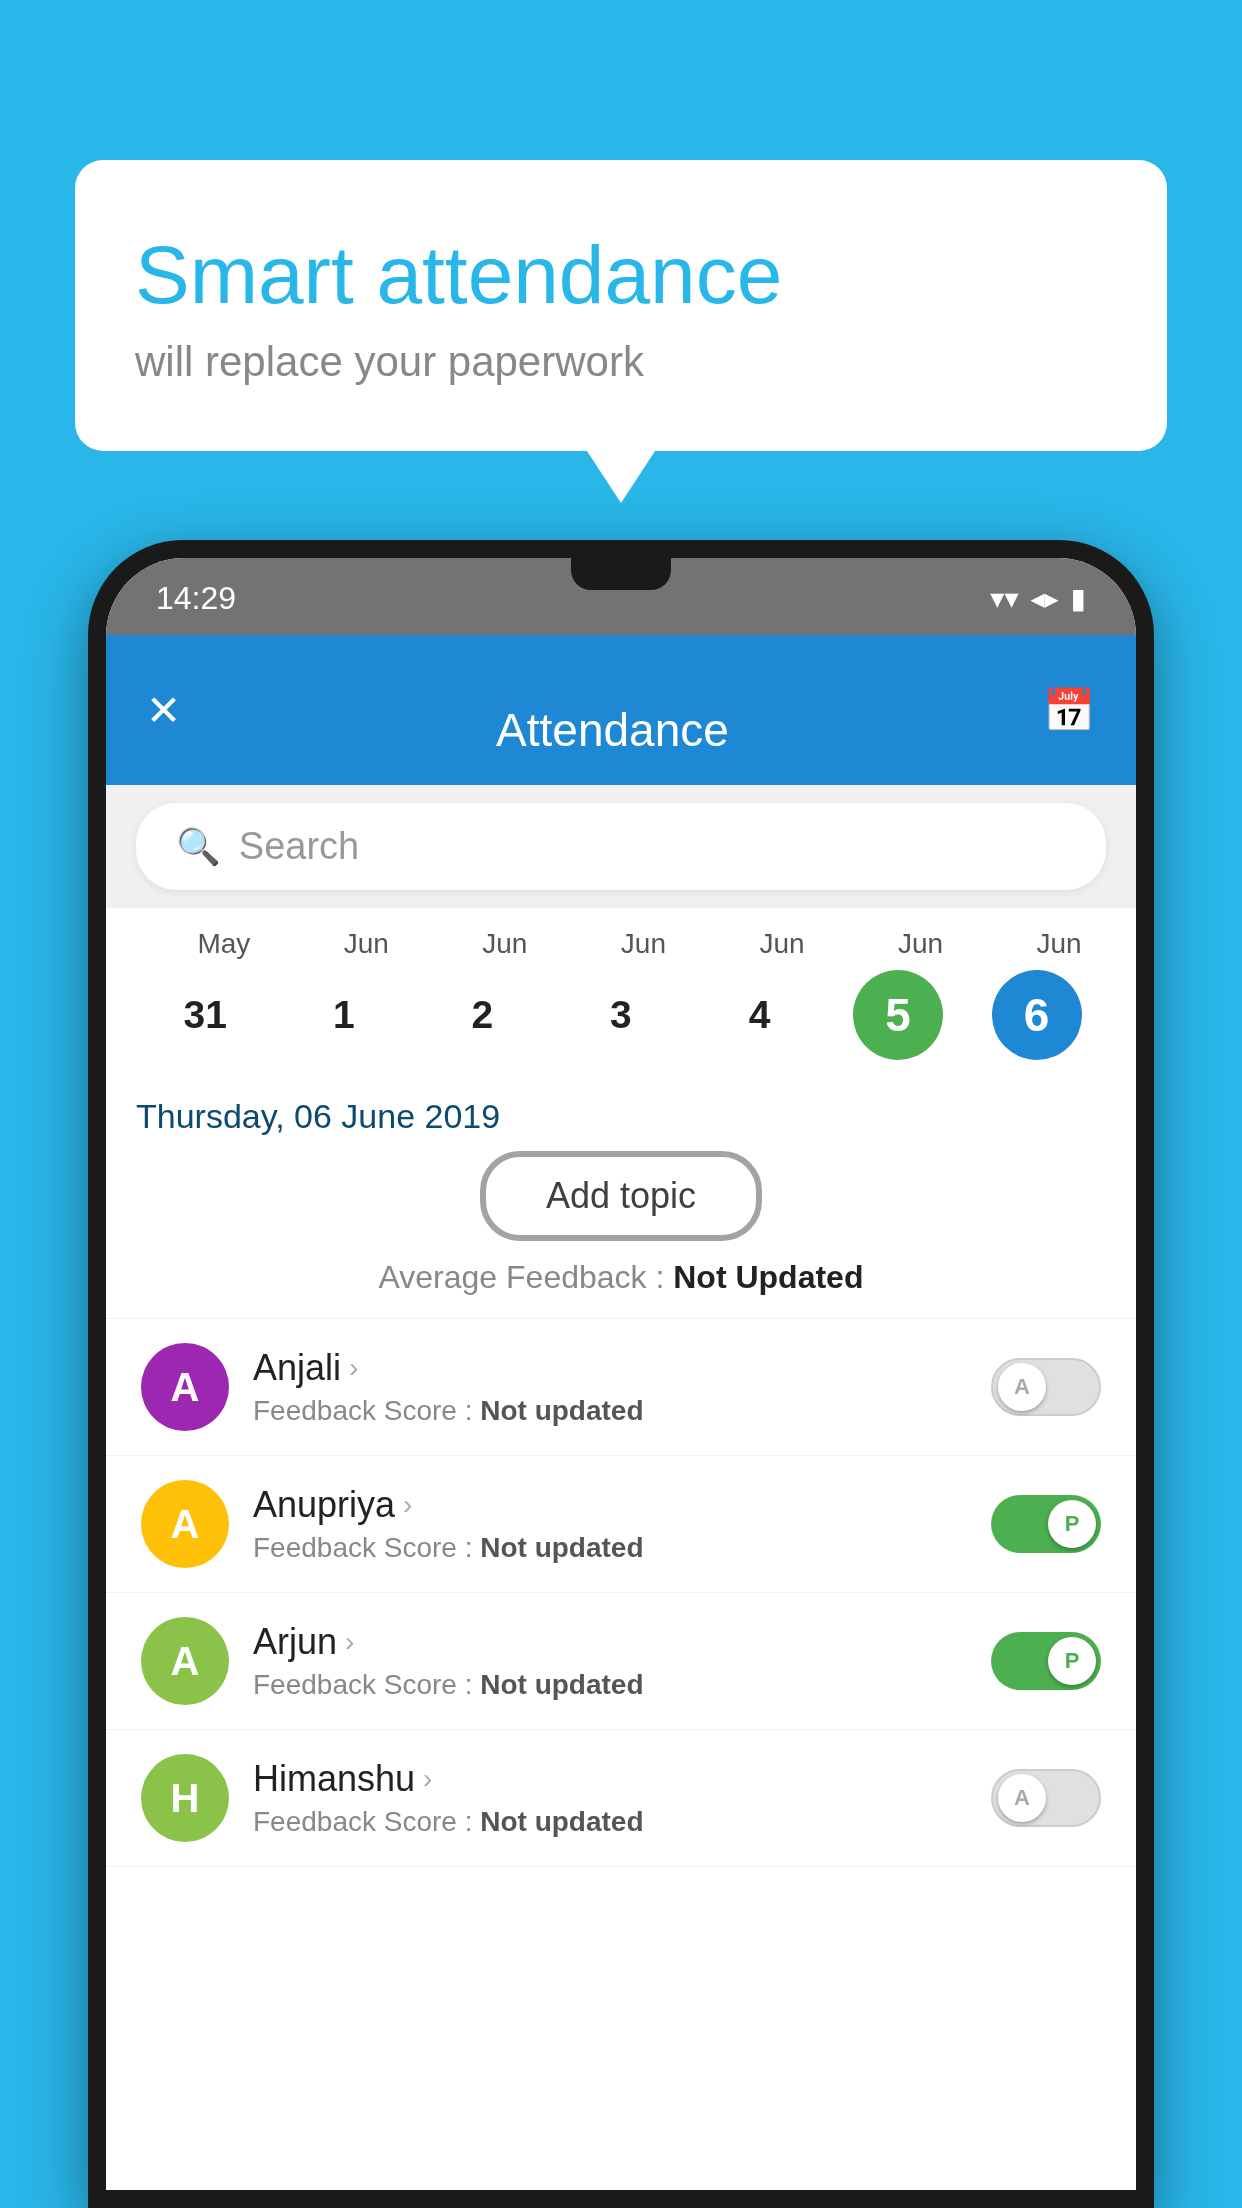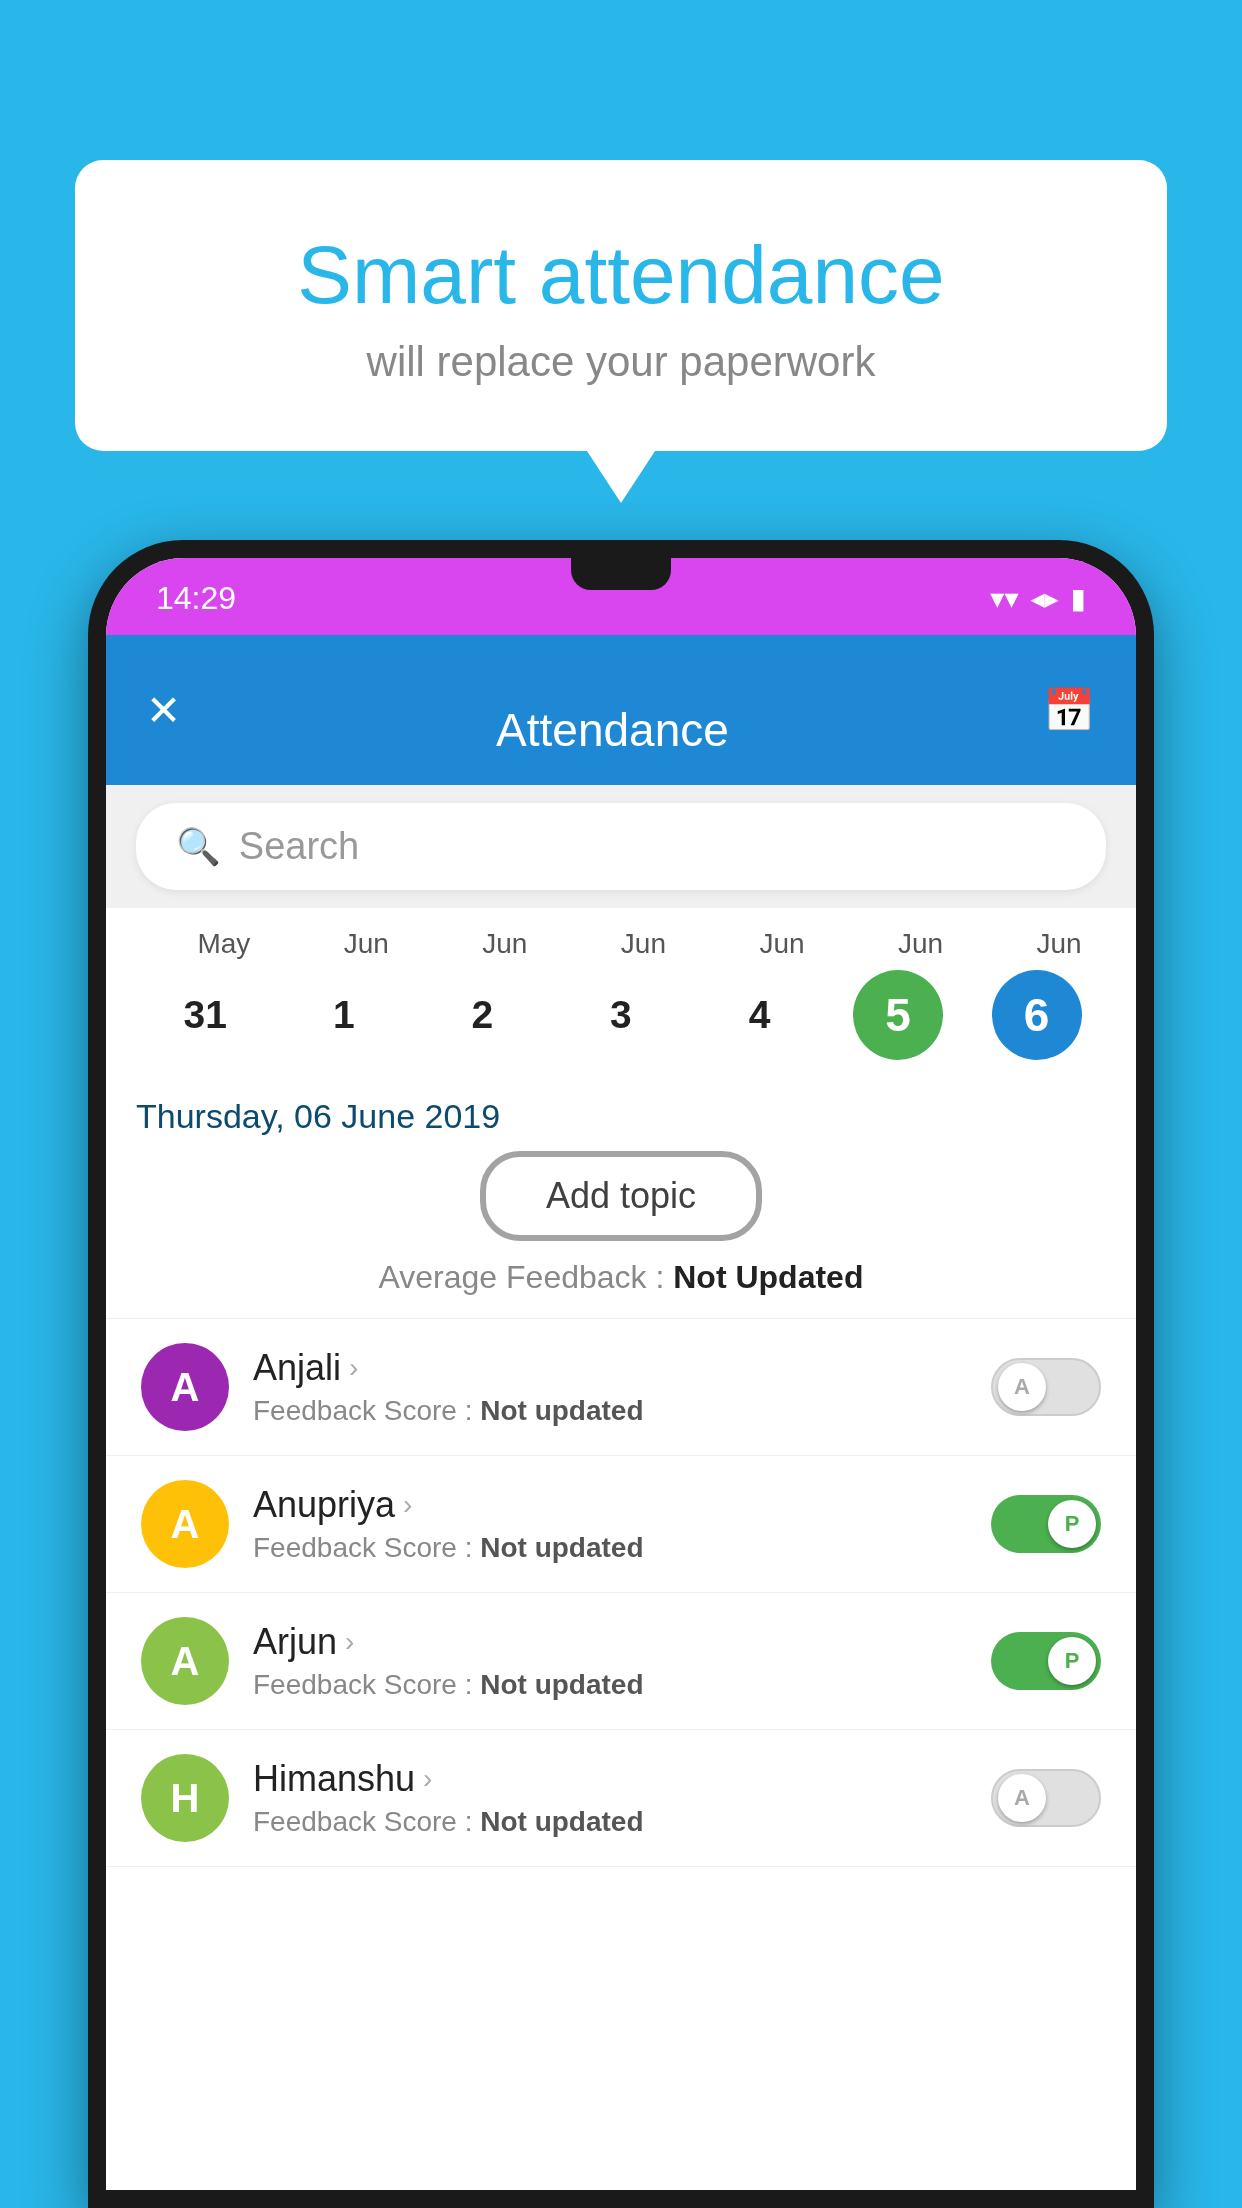--- a/index.html
+++ b/index.html
@@ -18,21 +18,21 @@
       position: absolute;
       top: 160px;
       left: 75px;
       right: 75px;
     }
 
     .speech-bubble {
       background: white;
       border-radius: 28px;
       padding: 70px 60px 65px;
-      text-align: center;
+      text-align: left;
       position: relative;
     }
 
     .speech-bubble::after {
       content: '';
       position: absolute;
       bottom: -52px;
       left: 50%;
       transform: translateX(-50%);
       width: 0;
@@ -73,21 +73,21 @@
       background: white;
       border-radius: 78px 78px 0 0;
       overflow: hidden;
       height: 100%;
       display: flex;
       flex-direction: column;
     }
 
     
     .status-bar {
-      background: #d946ef;
+      background: #737373;
       padding: 22px 50px 18px;
       display: flex;
       justify-content: space-between;
       align-items: center;
       flex-shrink: 0;
     }
 
     .status-time {
       color: white;
       font-size: 32px;

